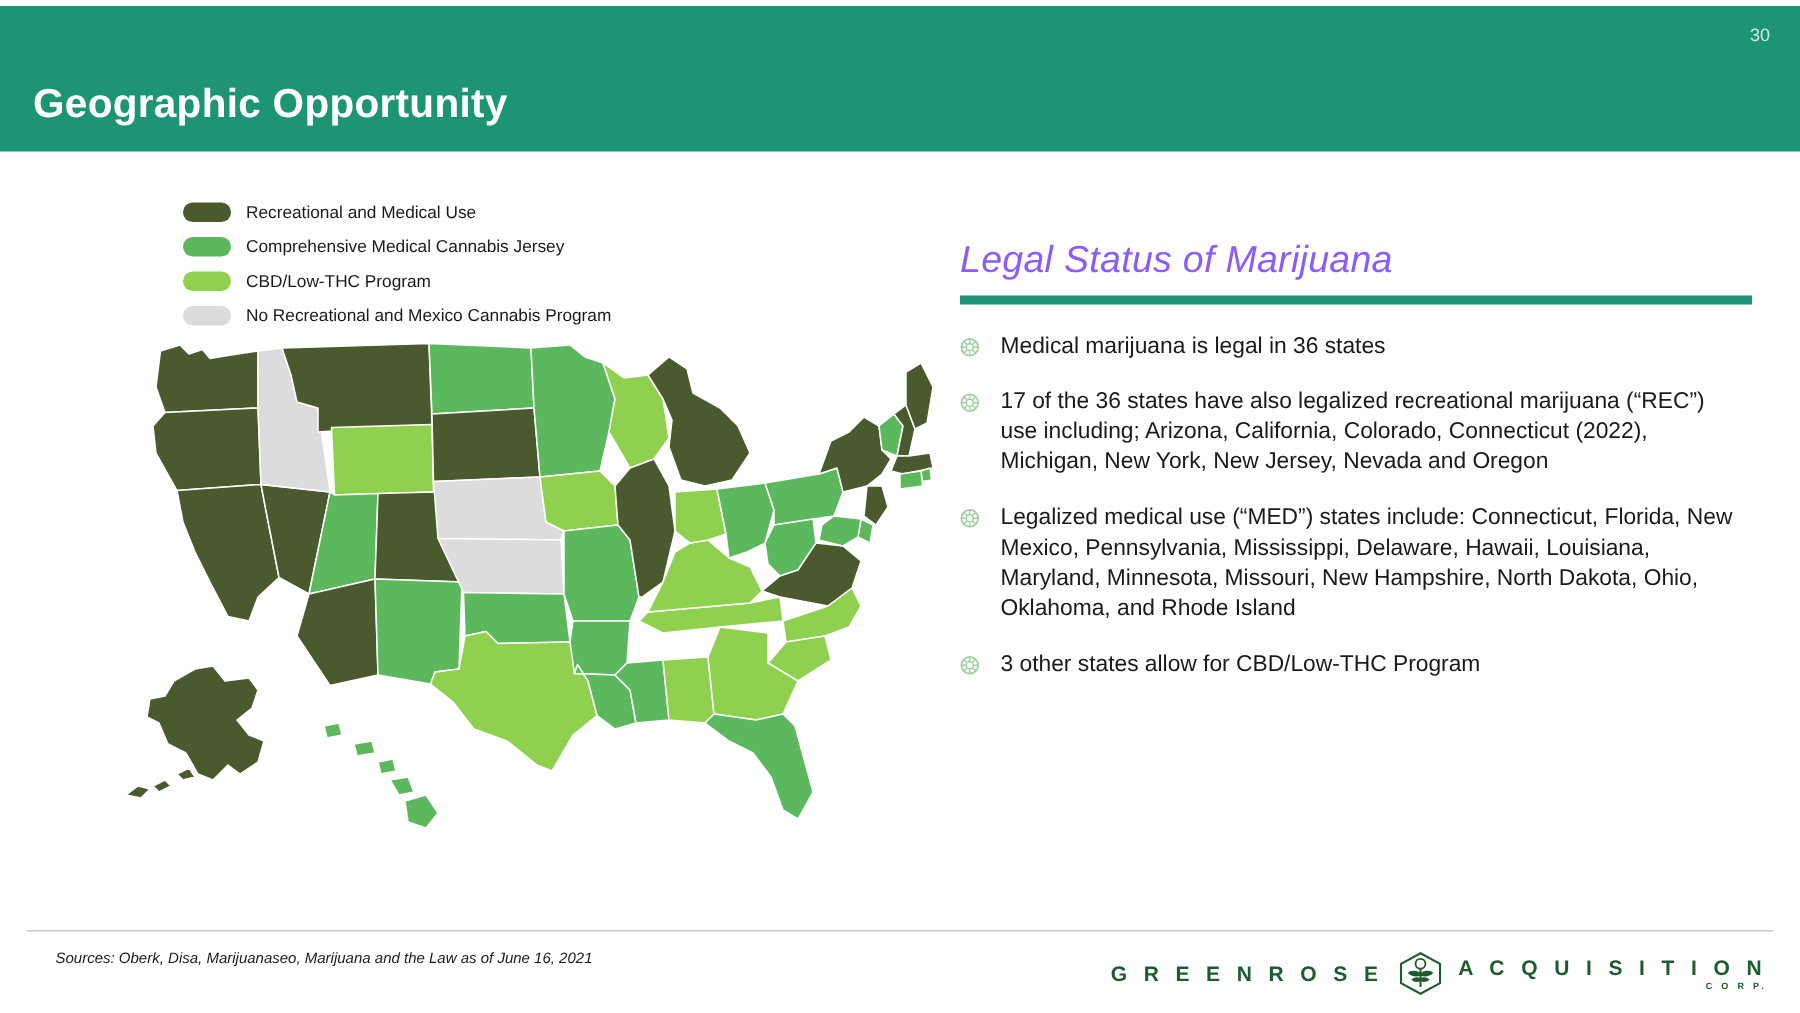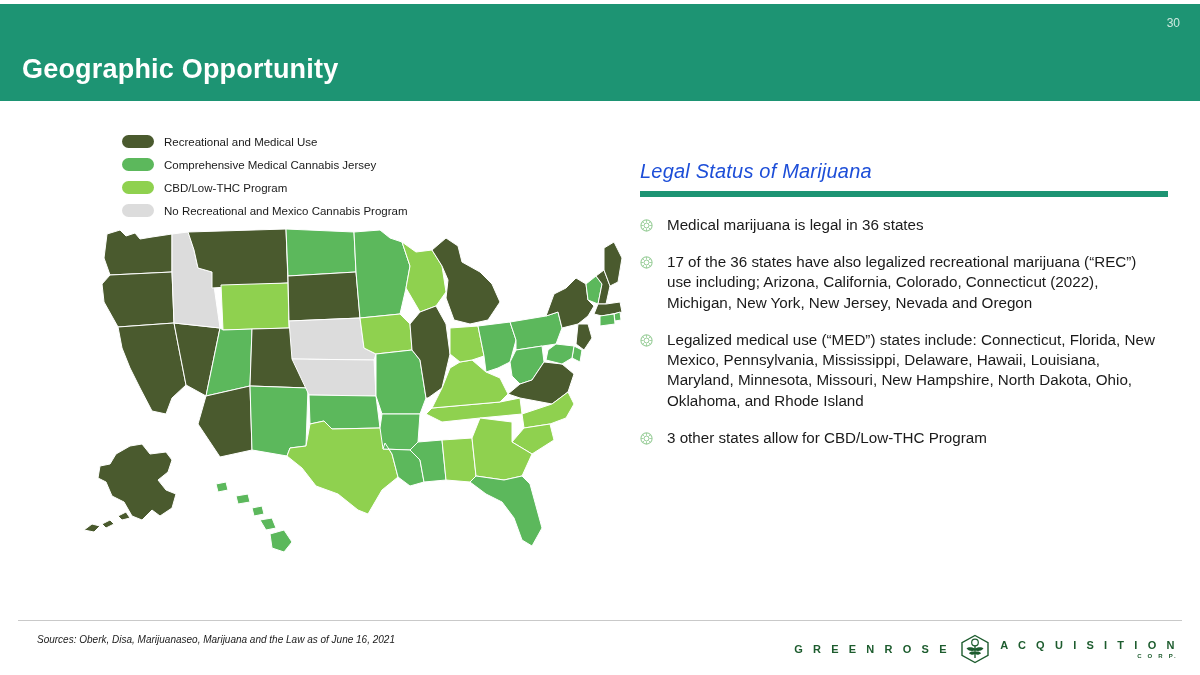--- a/index.html
+++ b/index.html
@@ -33,21 +33,21 @@
   .legend-swatch{width:32px;height:13px;border-radius:7px;margin-right:10px;flex:0 0 auto;}
   .legend-label{font-size:11.5px;color:#1a1a1a;white-space:nowrap;}
 
   
   .map-wrap{position:absolute;left:80px;top:228px;width:545px;height:345px;}
   .map-wrap svg{display:block;width:100%;height:100%;}
 
   
   .panel{position:absolute;left:640px;top:160px;width:530px;}
   .panel-title{
-    font-size:20px;font-style:italic;color:#1d4ed8;
+    font-size:25px;font-style:italic;color:#8b5cf6;
     font-weight:normal;line-height:1.1;letter-spacing:0.2px;
     white-space:nowrap;
   }
   .panel-rule{
     margin-top:9px;width:528px;height:6px;background:#1d9473;
   }
   .bullets{margin-top:18px;}
   .bullet-row{display:flex;align-items:flex-start;margin-bottom:17px;}
   .bullet-mark{
     flex:0 0 auto;width:13px;height:13px;margin-right:14px;margin-top:4px;
@@ -67,21 +67,21 @@
     position:absolute;left:37px;top:634px;
     font-size:10px;font-style:italic;color:#1a1a1a;
   }
 
   
   .logo{
     position:absolute;right:22px;top:632px;
     display:flex;align-items:center;height:34px;
   }
   .logo-word{
-    font-size:11px;letter-spacing:3.6px;color:#1d5c2e;font-weight:bold;
+    font-size:14px;letter-spacing:3.6px;color:#1d5c2e;font-weight:bold;
   }
   .logo-mark{margin:0 9px;width:32px;height:30px;}
   .logo-right{display:flex;flex-direction:column;align-items:flex-end;}
   .logo-sub{font-size:6px;letter-spacing:2.2px;color:#1d5c2e;font-weight:bold;margin-top:2px;}
 </style>
 </head>
 <body>
 
 <div class="slide">
 

